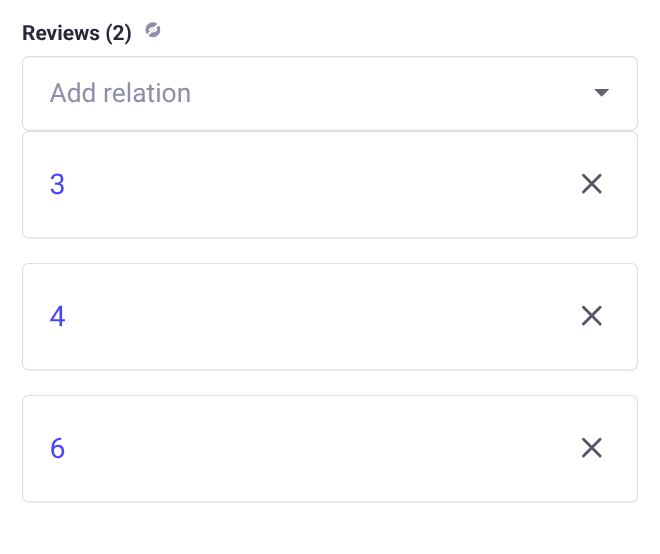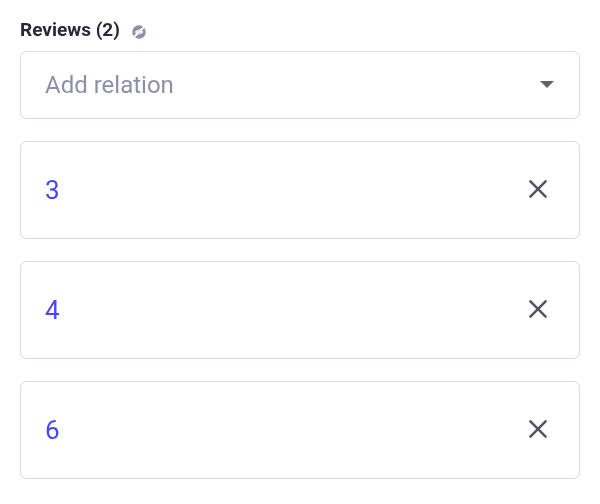--- a/index.html
+++ b/index.html
@@ -4,21 +4,21 @@
   <style>
     * { box-sizing: border-box; margin: 0; padding: 0; }
     body {
       font-family: -apple-system, BlinkMacSystemFont, "Segoe UI", Roboto, Helvetica, Arial, sans-serif;
       background: #ffffff;
       padding: 18px 20px;
       width: 600px;
     }
     .section-header {
       display: flex;
-      align-items: flex-end;
+      align-items: flex-start;
       gap: 10px;
       margin-bottom: 10px;
     }
     .section-title {
       font-size: 19px;
       font-weight: 700;
       color: #292838;
     }
     .private-icon {
       display: inline-flex;
@@ -30,21 +30,20 @@
       width: 100%;
       border: 1px solid #dcdce4;
       border-radius: 6px;
       background: #ffffff;
       display: flex;
       align-items: center;
       justify-content: space-between;
       padding: 0 24px;
       height: 68px;
       cursor: pointer;
-      margin-bottom: 22px;
     }
     .add-relation-label {
       font-size: 24px;
       color: #8e8ea9;
       font-weight: 400;
     }
     .caret {
       color: #63636d;
       display: inline-flex;
       align-items: center;

